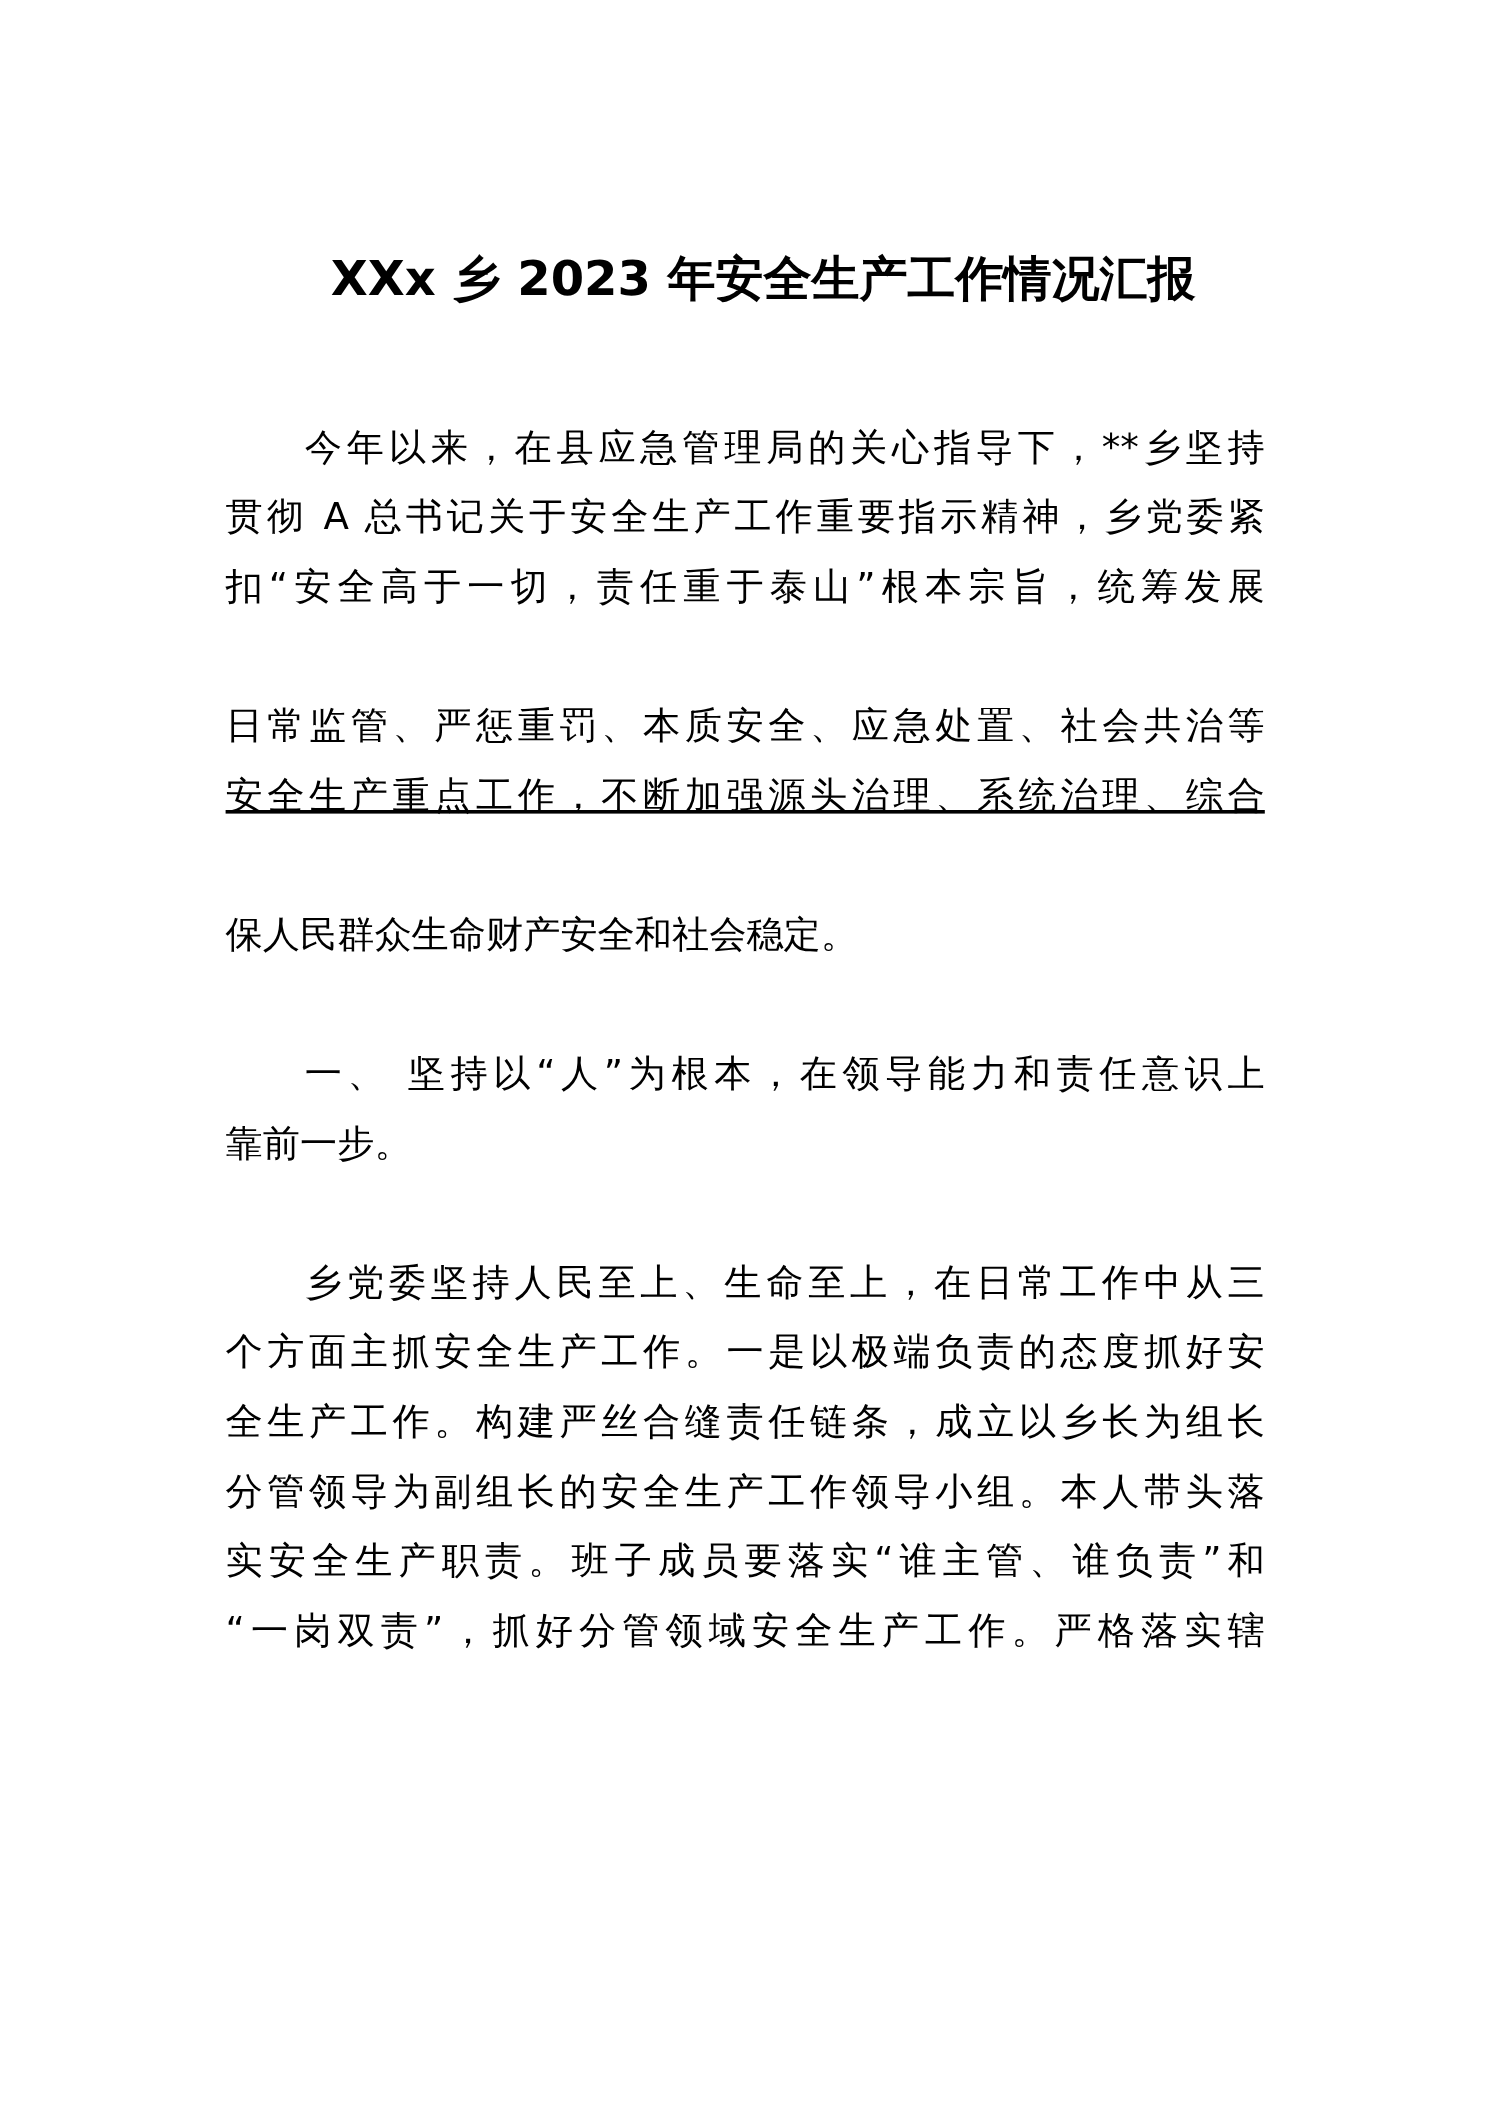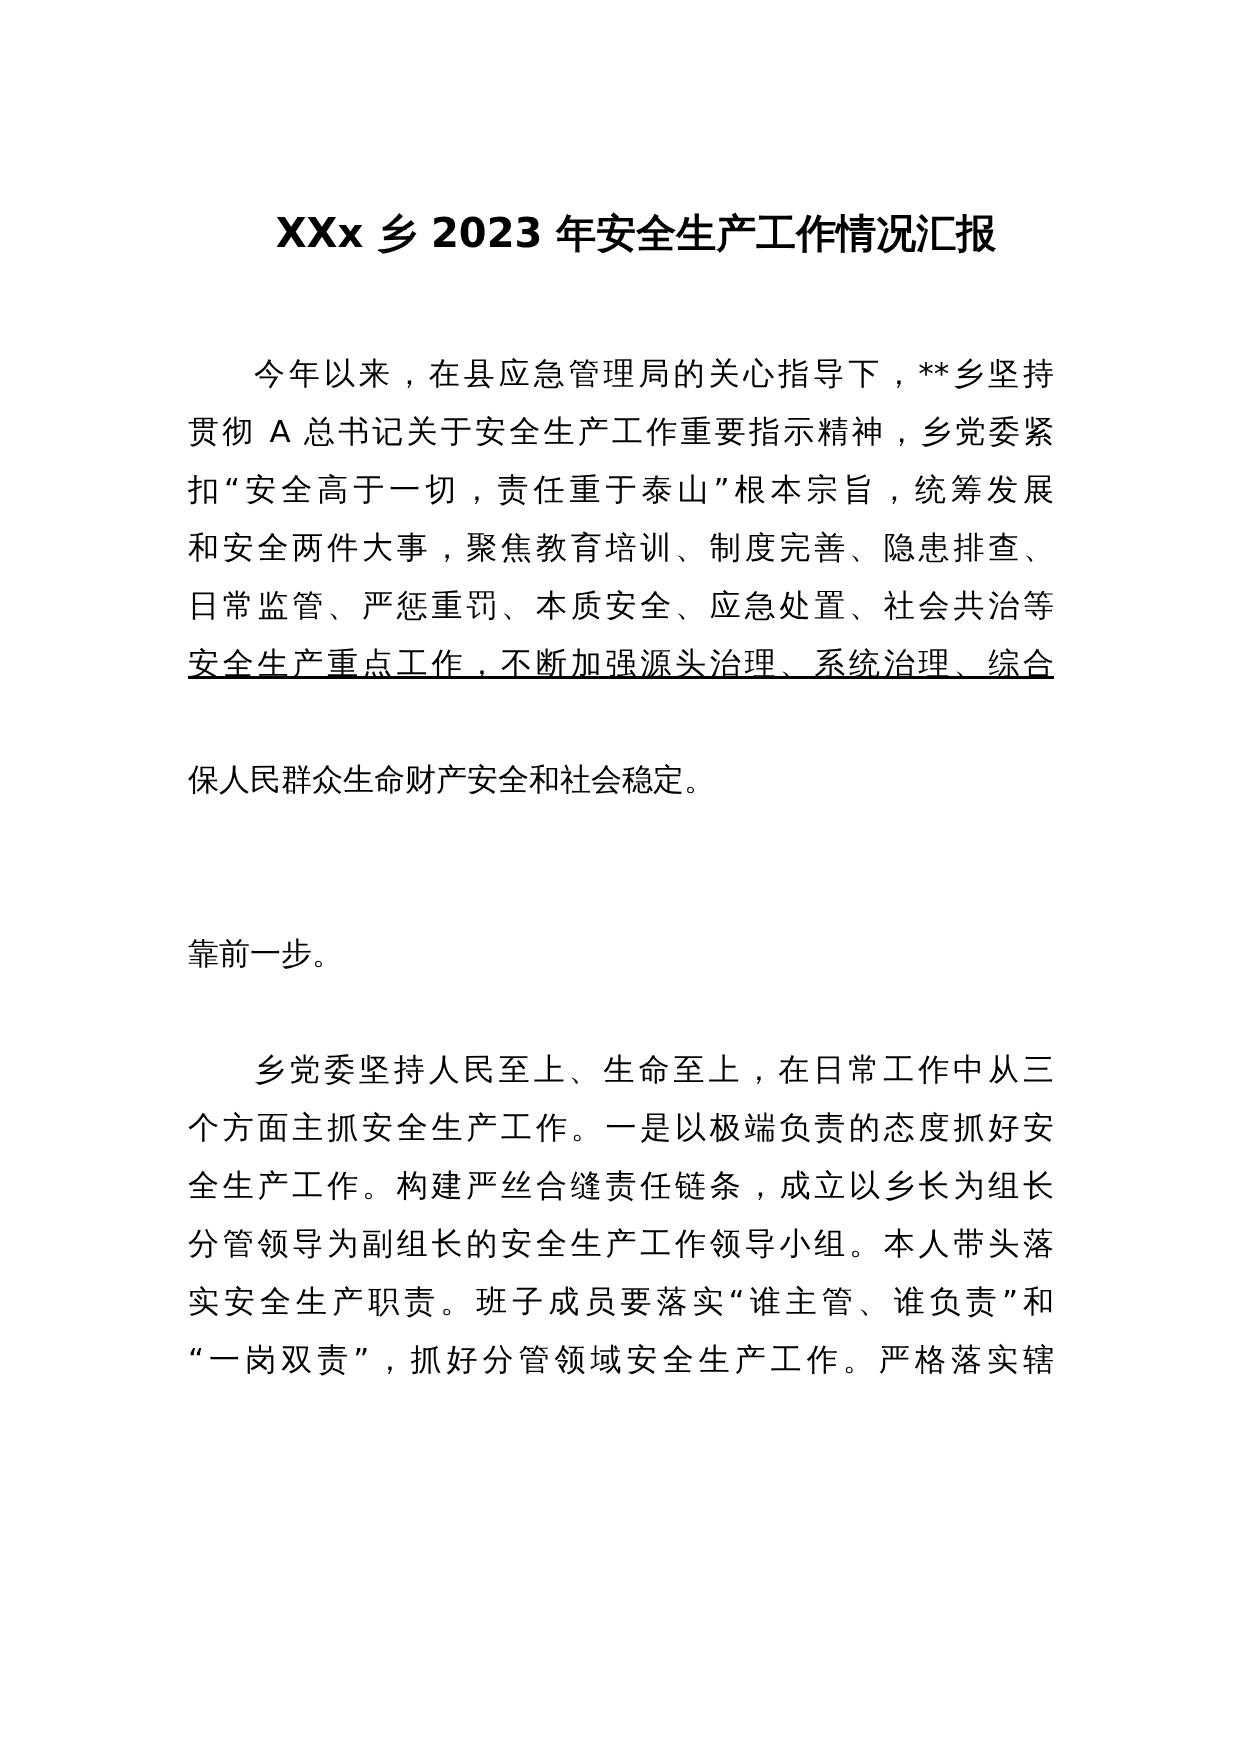--- a/index.html
+++ b/index.html
@@ -56,25 +56,25 @@
 </head>
 <body>
 
 <div class="page">
 
   <div class="title">XXx 乡 2023 年安全生产工作情况汇报</div>
 
   <div class="line indent" style="top:350px;">今年以来，在县应急管理局的关心指导下，**乡坚持</div>
   <div class="line" style="top:408px;">贯彻 A 总书记关于安全生产工作重要指示精神，乡党委紧</div>
   <div class="line" style="top:466px;">扣“安全高于一切，责任重于泰山”根本宗旨，统筹发展</div>
-  <div class="line" style="top:524px;">和安全两件大事，聚焦教育培训、制度完善、隐患排查、</div>
   <div class="line" style="top:582px;">日常监管、严惩重罚、本质安全、应急处置、社会共治等</div>
   <div class="line" style="top:640px;text-decoration:underline;">安全生产重点工作，不断加强源头治理、系统治理、综合</div>
   <div class="line last" style="top:756px;">保人民群众生命财产安全和社会稳定。</div>
 
+  <div class="line indent" style="top:872px;">一、  坚持以“人”为根本，在领导能力和责任意识上</div>
   <div class="line last" style="top:930px;">靠前一步。</div>
 
   <div class="line indent" style="top:1046px;">乡党委坚持人民至上、生命至上，在日常工作中从三</div>
   <div class="line" style="top:1162px;">全生产工作。构建严丝合缝责任链条，成立以乡长为组长</div>
   <div class="line" style="top:1104px;">个方面主抓安全生产工作。一是以极端负责的态度抓好安</div>
   <div class="line" style="top:1220px;">分管领导为副组长的安全生产工作领导小组。本人带头落</div>
   <div class="line" style="top:1278px;">实安全生产职责。班子成员要落实“谁主管、谁负责”和</div>
   <div class="line" style="top:1336px;">“一岗双责”，抓好分管领域安全生产工作。严格落实辖</div>
 
 </div>

